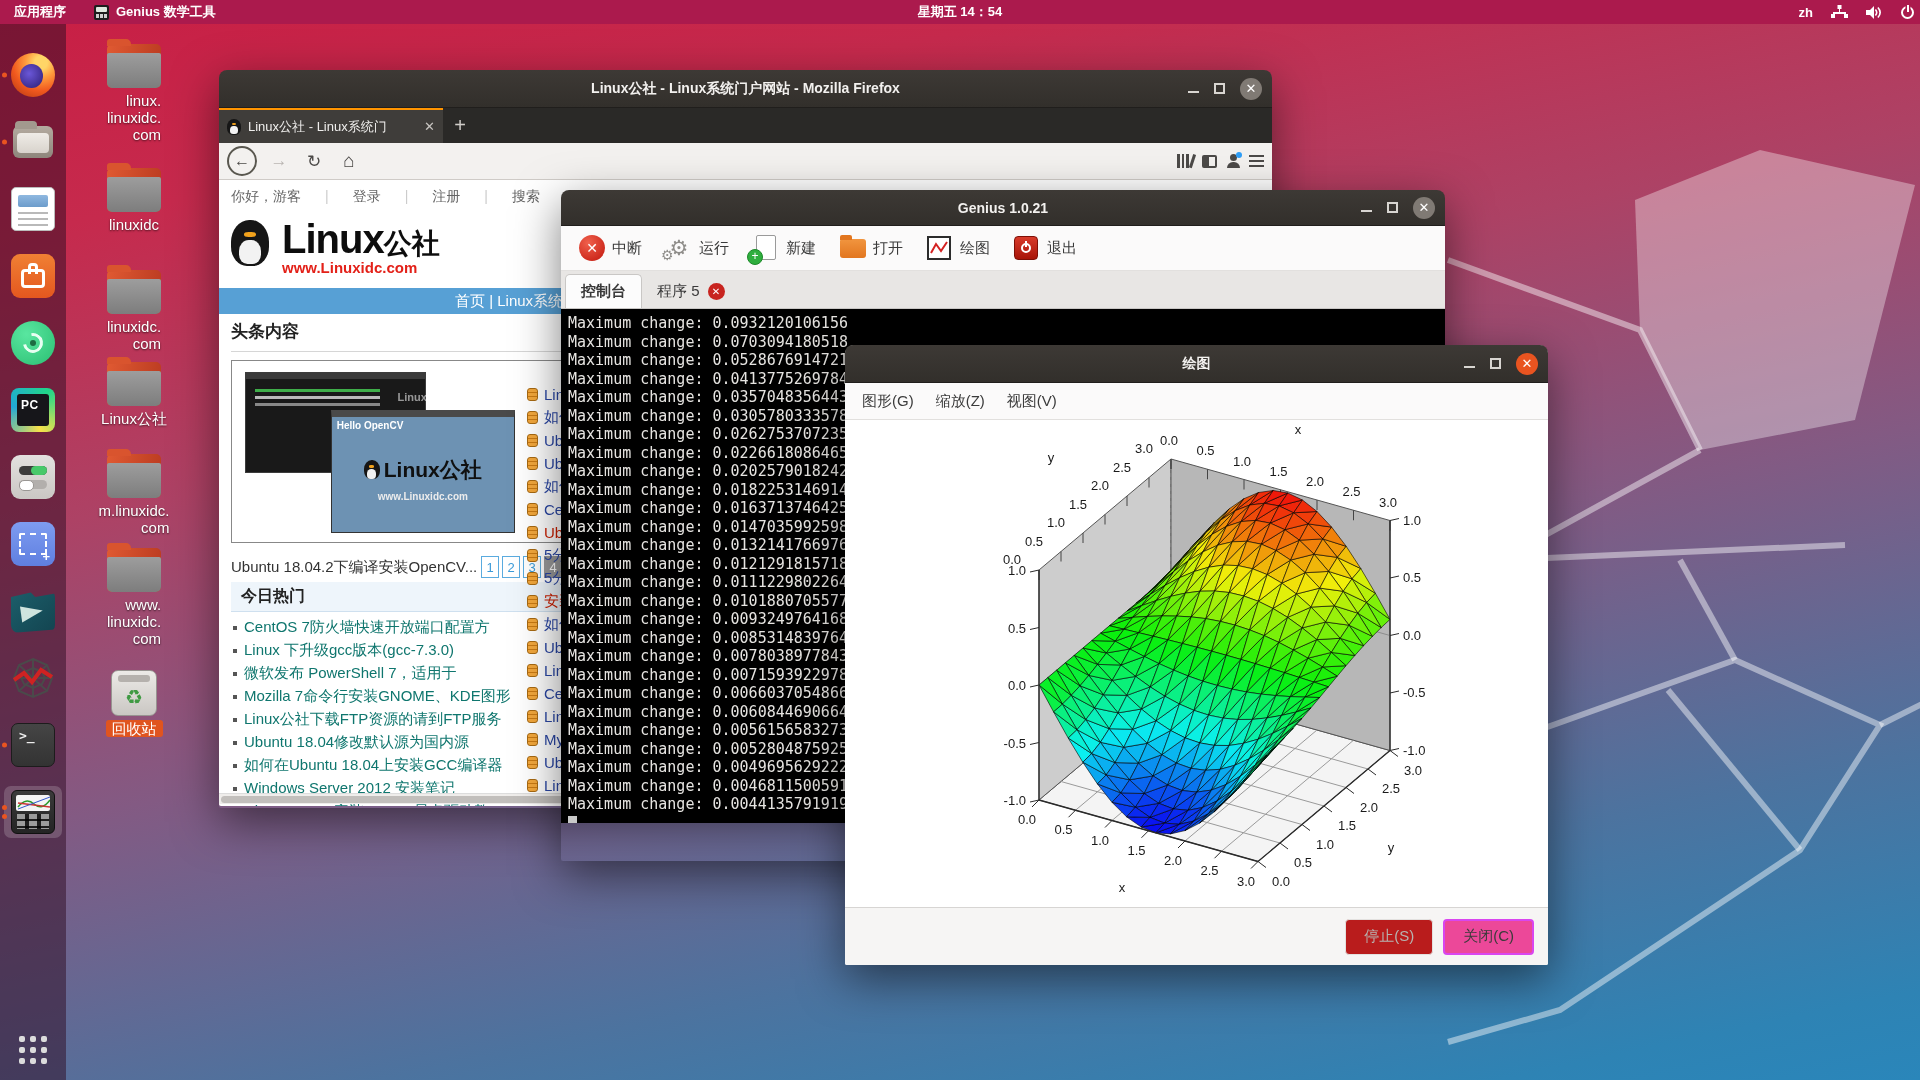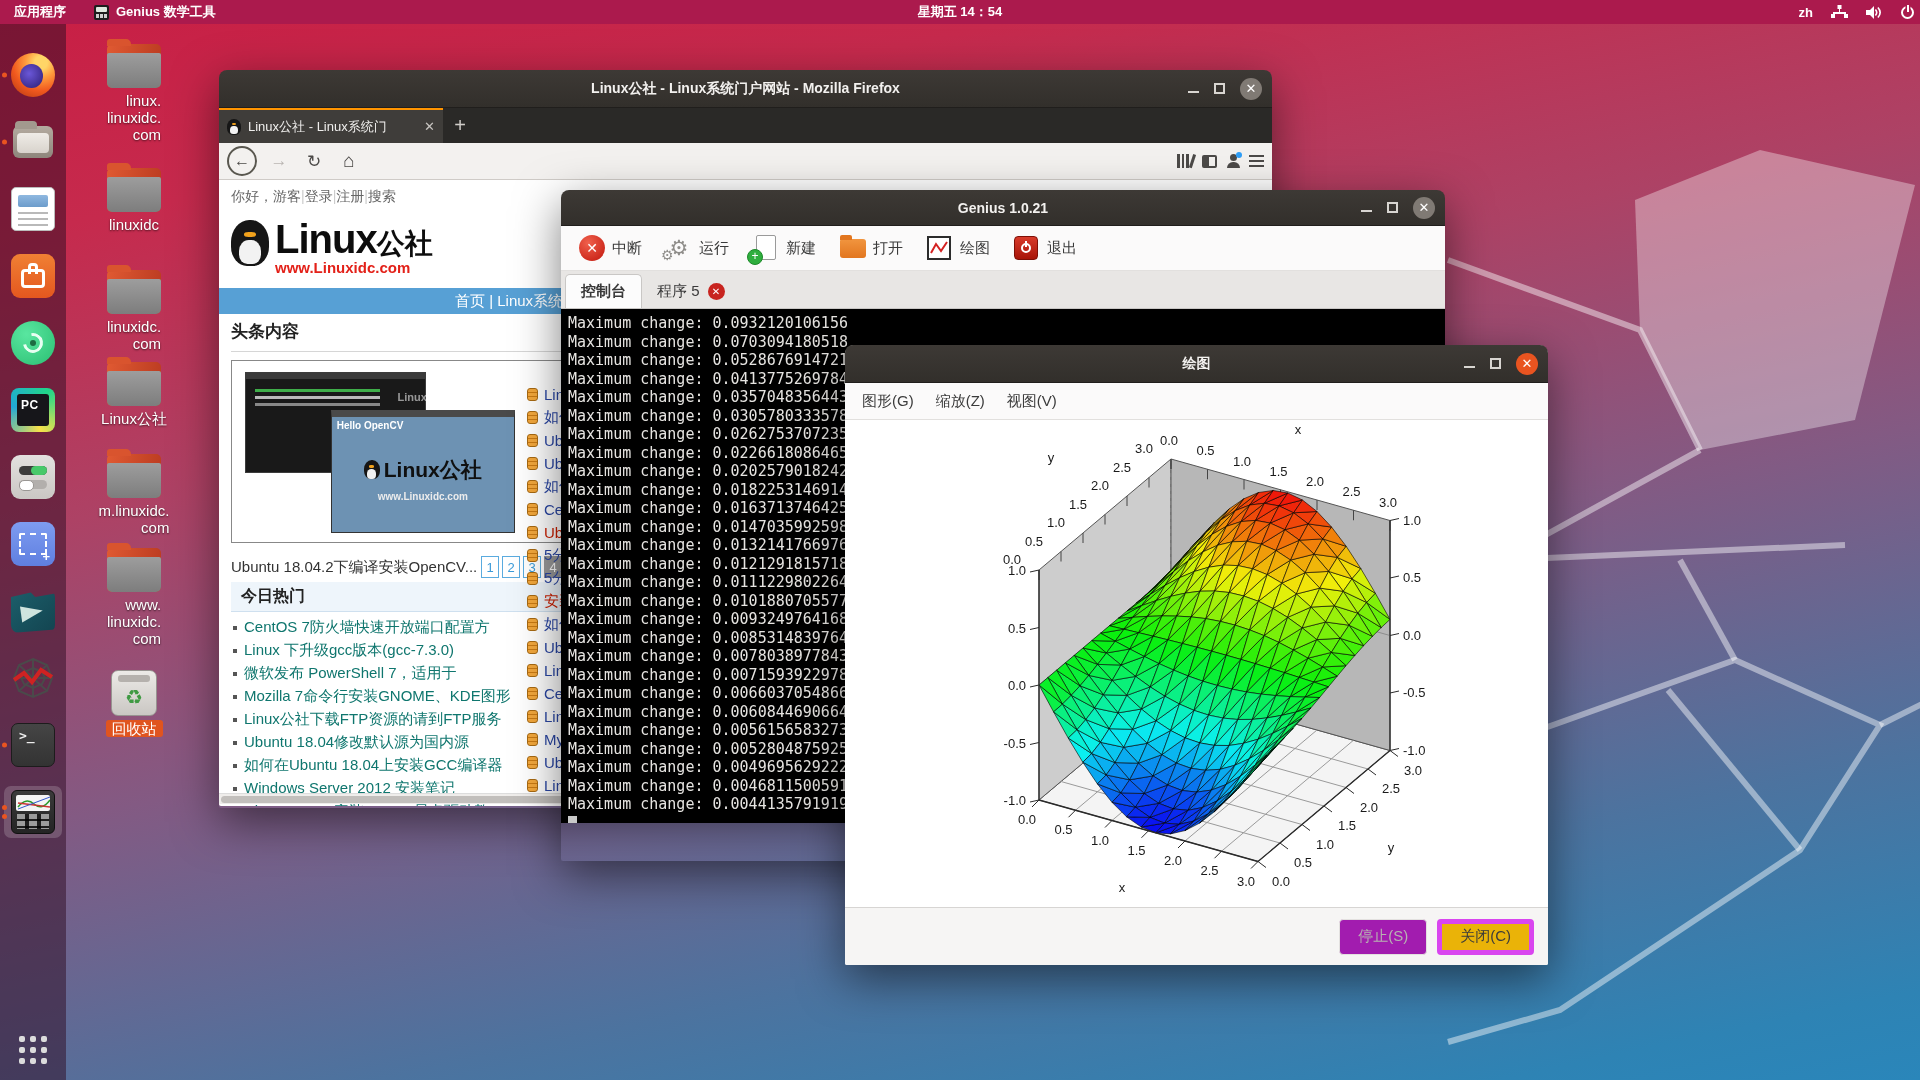--- a/index.html
+++ b/index.html
@@ -102,26 +102,26 @@
   .libicon i:last-child{transform:rotate(18deg)}
   .sbicon{width:15px;height:13px;border:2px solid #4c4a48;border-radius:2px;position:relative}
   .sbicon::before{content:"";position:absolute;left:0;top:0;bottom:0;width:5px;background:#4c4a48}
   .acct{width:14px;height:14px;position:relative}
   .acct::before{content:"";position:absolute;left:4px;top:0;width:7px;height:7px;border-radius:50%;background:#4c4a48}
   .acct::after{content:"";position:absolute;left:1px;bottom:0;width:13px;height:6px;border-radius:6px 6px 0 0;background:#4c4a48}
   .bluedot{position:absolute;right:-2px;top:-2px;width:6px;height:6px;border-radius:50%;background:#2e9ef7}
   .burger{display:flex;flex-direction:column;gap:3px}
   .burger i{width:15px;height:2px;background:#4c4a48;display:block}
   #ff-content{position:relative;background:#fff;overflow:hidden;border-radius:0 0 2px 2px}
-  #userbar{position:absolute;left:12px;top:8px;font-size:14px;color:#666;display:flex;gap:0;align-items:flex-start}
+  #userbar{position:absolute;left:12px;top:8px;font-size:14px;color:#666;display:flex;gap:24px;align-items:flex-start}
   #userbar .sep{color:#ccc}
   .penguin{position:relative;background:#161616;border-radius:48% 48% 42% 42%}
   .penguin::before{content:"";position:absolute;left:22%;right:22%;bottom:4%;height:52%;background:#f2f2f2;border-radius:46% 46% 40% 40%}
   .penguin::after{content:"";position:absolute;left:35%;top:26%;width:30%;height:12%;background:#f2a21c;border-radius:40%}
-  #fflogo{position:absolute;left:12px;top:40px;display:flex;align-items:flex-start;gap:6px}
+  #fflogo{position:absolute;left:12px;top:40px;display:flex;align-items:flex-start;gap:13px}
   #fflogo .lg1{font-size:40px;font-weight:bold;color:#0d0d0d;letter-spacing:-1px;line-height:38px}
   #fflogo .lg2{font-size:28px;font-weight:bold;color:#0d0d0d}
   #fflogo .sub{color:#e32119;font-weight:bold;font-size:15px;margin-top:-4px}
   #ffnav2{position:absolute;left:0;top:108px;width:100%;height:26px;background:#57a0d5;color:#fff;font-size:15px;line-height:26px;padding-left:236px}
   #sec-head{position:absolute;left:12px;top:140px;width:331px;font-size:17px;font-weight:bold;color:#222;border-bottom:1px solid #d6d6d6;padding-bottom:8px}
   #feat{position:absolute;left:12px;top:180px;width:331px;height:183px;background:linear-gradient(100deg,#57203f 0%,#69284а 30%,#69284a 32%,#a03a2c 68%,#c0512c 100%);overflow:hidden;border:1px solid #888}
   #feat .term{position:absolute;left:4%;top:6%;width:55%;height:56%;background:#191919;border:1px solid #3c3c3c}
   #feat .term::before{content:"";position:absolute;left:0;right:0;top:0;height:6px;background:#3a3a3a}
   #feat .term::after{content:"";position:absolute;left:5%;top:16%;width:70%;height:3px;background:#3fae4a;box-shadow:0 7px 0 #bbb,0 14px 0 #888}
   #feat .hello{position:absolute;left:30%;top:27%;width:56%;height:68%;background:#6d92b3;border:1px solid #333;border-top:7px solid #4a4a4a}
@@ -165,22 +165,22 @@
   #g-tabs{height:38px;background:#e8e6e4;display:flex;align-items:flex-end;padding-left:4px;border-bottom:1px solid #c9c7c5}
   .gtab{padding:7px 15px;font-size:15px;color:#3a3a3a;display:flex;align-items:center;gap:8px}
   .gtab.active{background:#fcfcfc;border:1px solid #c9c7c5;border-bottom:none;border-radius:5px 5px 0 0;font-weight:bold}
   .gtab .tclose2{width:17px;height:17px;border-radius:50%;background:#c8241f;color:#fff;font-size:10px;display:flex;align-items:center;justify-content:center;font-weight:bold}
   #console{background:#000;overflow:hidden;position:relative;padding:5px 0 0 7px}
   .cline{font-family:"DejaVu Sans Mono",monospace;font-size:15px;line-height:18.5px;color:#e6e4e1;white-space:pre}
   .cursor{width:9px;height:16px;background:#c9c9c9;margin-top:2px}
   
   #plot-foot{position:absolute;left:0;right:0;bottom:0;height:58px;background:#f6f5f4;border-top:1px solid #d7d5d3;display:flex;align-items:center;justify-content:flex-end;gap:10px;padding:0 14px;border-radius:0 0 2px 2px}
   .pbtn{height:36px;padding:0 18px;border-radius:4px;font-size:15px;display:flex;align-items:center}
-  .pbtn.disabled{background:#a21caf;border:1px solid #e3e1df;color:#b7b4b1}
-  .pbtn.normal{background:#eab308;border:5px solid #d946ef;color:#3b3b3b}
+  .pbtn.disabled{background:#b91c1c;border:1px solid #e3e1df;color:#b7b4b1}
+  .pbtn.normal{background:#ec4899;border:2px solid #d946ef;color:#3b3b3b}
   #plot-canvas{position:absolute;left:1px;top:75px;width:701px;height:485px;background:#fff}
   svg text{font-family:"Liberation Sans","DejaVu Sans",sans-serif}
 </style>
 </head>
 <body>
 
 <div id="desktop">
   <svg id="wallart" width="1920" height="1080">
     <polygon points="1635,200 1760,150 1915,185 1855,420 1700,450 1640,330" fill="rgba(255,255,255,0.35)"></polygon>
     <g fill="none" stroke="rgba(255,255,255,0.45)" stroke-width="6">

